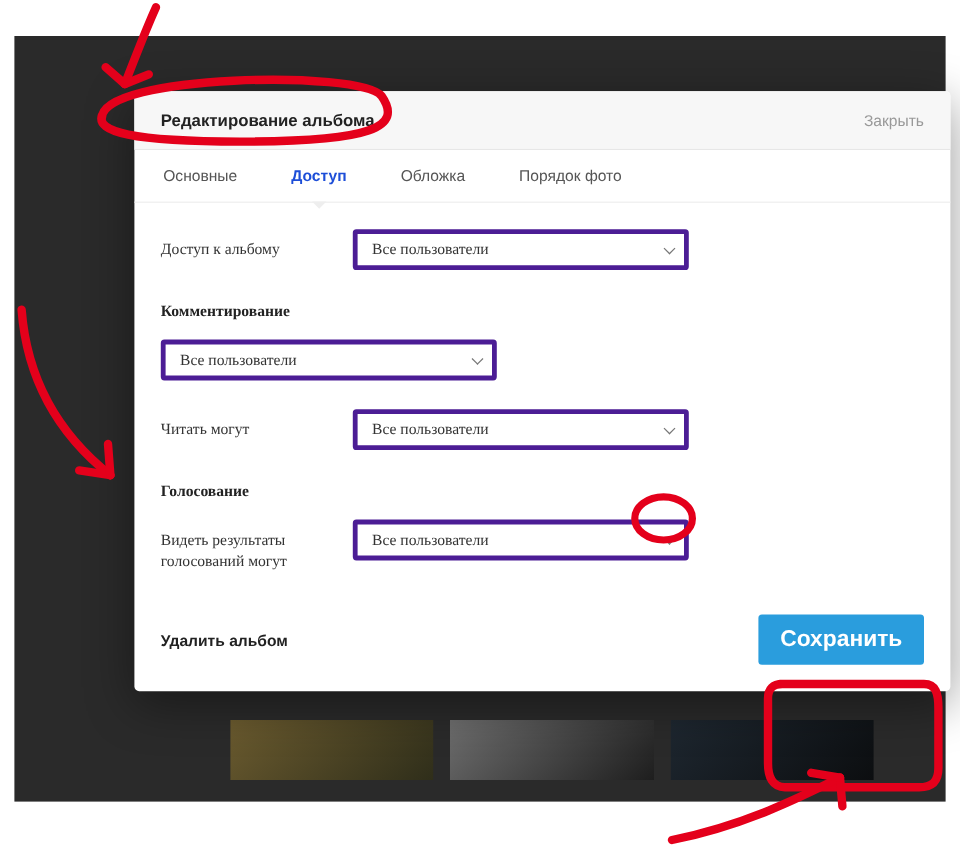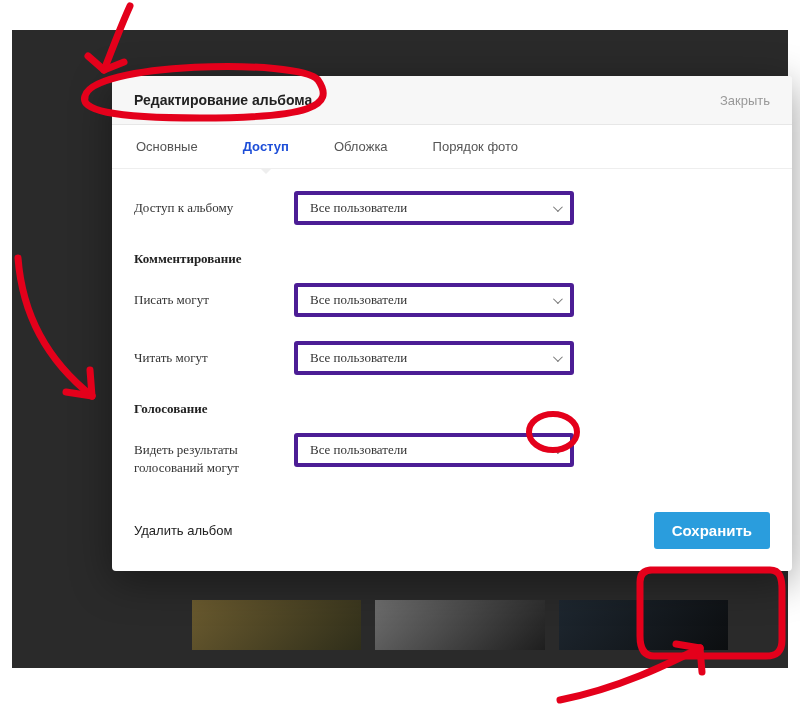--- a/index.html
+++ b/index.html
@@ -79,23 +79,23 @@
   .select .chev::before {
     content:""; display:block; width:6px; height:6px;
     border-right:1.5px solid #777; border-bottom:1.5px solid #777;
     transform: rotate(45deg) translateY(-2px);
   }
 
   .footer {
     display: flex; justify-content: space-between; align-items: center;
     padding: 22px;
   }
-  .delete-link { font-size: 13px; font-weight: 400; color: #222; cursor: pointer; }
+  .delete-link { font-size: 13px; font-weight: 700; color: #222; cursor: pointer; }
   .save-btn {
-    background: #2a9ddd; color: #fff; font-size: 15px; font-weight: 600;
+    background: #2a9ddd; color: #fff; font-size: 19px; font-weight: 600;
     border: none; border-radius: 3px; padding: 10px 18px; cursor: pointer;
   }
 
   
   svg.anno { position: absolute; inset: 0; width: 800px; height: 708px; pointer-events: none; }
 </style>
 </head>
 <body>
 
 <div class="backdrop">
@@ -126,21 +126,20 @@
       <div class="row-label">Доступ к альбому</div>
       <div class="select">
         <span>Все пользователи</span>
         <span class="chev"></span>
       </div>
     </div>
 
     <div class="section-label">Комментирование</div>
 
     <div class="row">
-      <div class="row-label">Писать могут</div>
       <div class="select">
         <span>Все пользователи</span>
         <span class="chev"></span>
       </div>
     </div>
 
     <div class="row">
       <div class="row-label">Читать могут</div>
       <div class="select">
         <span>Все пользователи</span>

